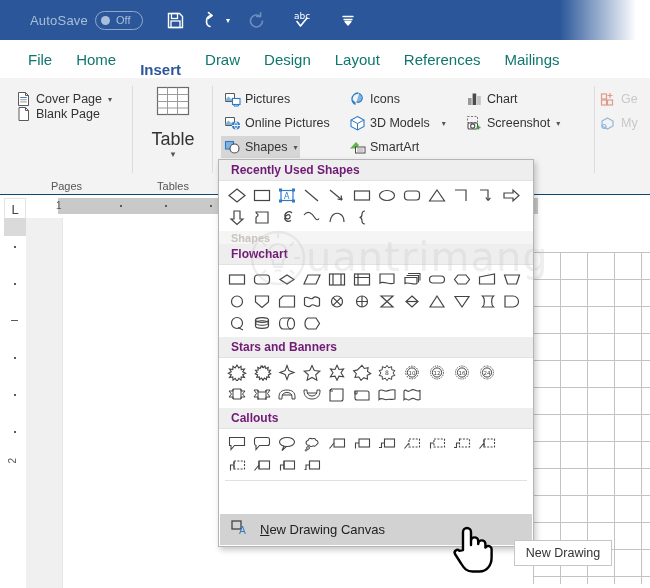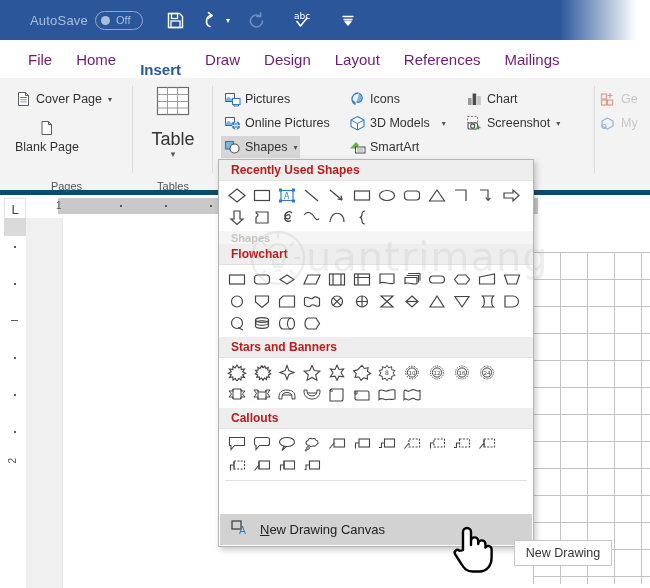--- a/index.html
+++ b/index.html
@@ -38,58 +38,58 @@
   .qat .item{ position:relative; display:flex; align-items:center; cursor:default;}
   .qat svg{ display:block; }
 
   
   .tabstrip{
     position:absolute; left:0; top:40px; width:650px; height:38px;
     background:#ffffff;
     display:flex; align-items:center;
   }
   .tab{
-    font-size:15px; color:#701a75; padding:0 12px; height:38px;
+    font-size:15px; color:#0f766e; padding:0 12px; height:38px;
     display:flex; align-items:center; position:relative; white-space:nowrap;
   }
   .tab:first-child{ margin-left:16px; }
   .tab.active{ color:#2b579a; font-weight:bold;margin-top:20px; }
   .tab.active .underline{
     position:absolute; left:12px; right:12px; bottom:2px; height:3px; background:#2b579a;
   }
   .tabstrip .fade{
     position:absolute; right:0; top:0; width:50px; height:38px;
     background:linear-gradient(to right, rgba(255,255,255,0) 0%, #ffffff 70%);
   }
 
   
   .ribbon{
     position:absolute; left:0; top:78px; width:650px; height:117px;
-    background:#f3f3f3; border-bottom:5px solid #0c4a6e;
+    background:#f3f3f3; border-bottom:1px solid #0c4a6e;
   }
   .rgroup{ position:absolute; top:0; height:117px; }
   .rgroup .glabel{
     position:absolute; bottom:3px; left:0; width:100%; text-align:center;
     font-size:11px; color:#555;
   }
   .rgroup .sep{
     position:absolute; right:0; top:8px; bottom:22px; width:1px; background:#dcdcdc;
   }
   .cmd{
     display:flex; align-items:center; gap:4px; height:22px;
     font-size:12.5px; color:#333; padding:0 3px; white-space:nowrap;
   }
   .cmd .ic{ width:17px; height:17px; display:flex; align-items:center; justify-content:center; flex:0 0 17px;}
   .caret{ font-size:8px; color:#555; margin-left:2px; }
 
   
   #grp-pages{ left:0; width:133px; }
   #grp-pages .cmd{ margin-left:12px; }
   #grp-pages .c1{ position:absolute; top:10px; }
-  #grp-pages .c2{ position:absolute; top:41px;flex-direction:column; }
+  #grp-pages .c2{ position:absolute; top:25px; }
   #grp-pages .c3{ position:absolute; top:58px; }
 
   
   #grp-tables{ left:133px; width:80px; }
   .bigbtn{
     position:absolute; left:50%; transform:translateX(-50%); top:8px;
     display:flex; flex-direction:column; align-items:center; width:72px;
   }
   .bigbtn .lbl{ font-size:18px; color:#333; margin-top:3px;}
   .bigbtn .bcaret{ font-size:9px; color:#555; line-height:8px;}
@@ -169,21 +169,21 @@
 
   
   .dropdown{
     position:absolute; left:218px; top:159px; width:316px; height:388px;
     background:#ffffff; border:1px solid #b5b5b5;
     box-shadow:2px 3px 6px rgba(0,0,0,.22);
     overflow:hidden; z-index:20;
   }
   .sec-head{
     background:#eeeeee; height:21px; display:flex; align-items:center;
-    padding-left:12px; font-size:12px; font-weight:bold; color:#b91c1c;
+    padding-left:12px; font-size:12px; font-weight:bold; color:#701a75;
     border-bottom:1px solid #e2e2e2;
   }
   .sec-head.faded{ color:#c9c4be; background:#f5f5f5; border:0; height:13px; font-size:11px;}
   .shape-rows{ padding:3px 0 3px 5px; }
   .shape-row{ display:flex; }
   .shape-cell{
     width:25px; height:22px; display:flex; align-items:center; justify-content:center;
   }
   .shape-cell svg{ display:block; }
   .divider{ height:1px; background:#e0e0e0; margin:1px 6px; }

